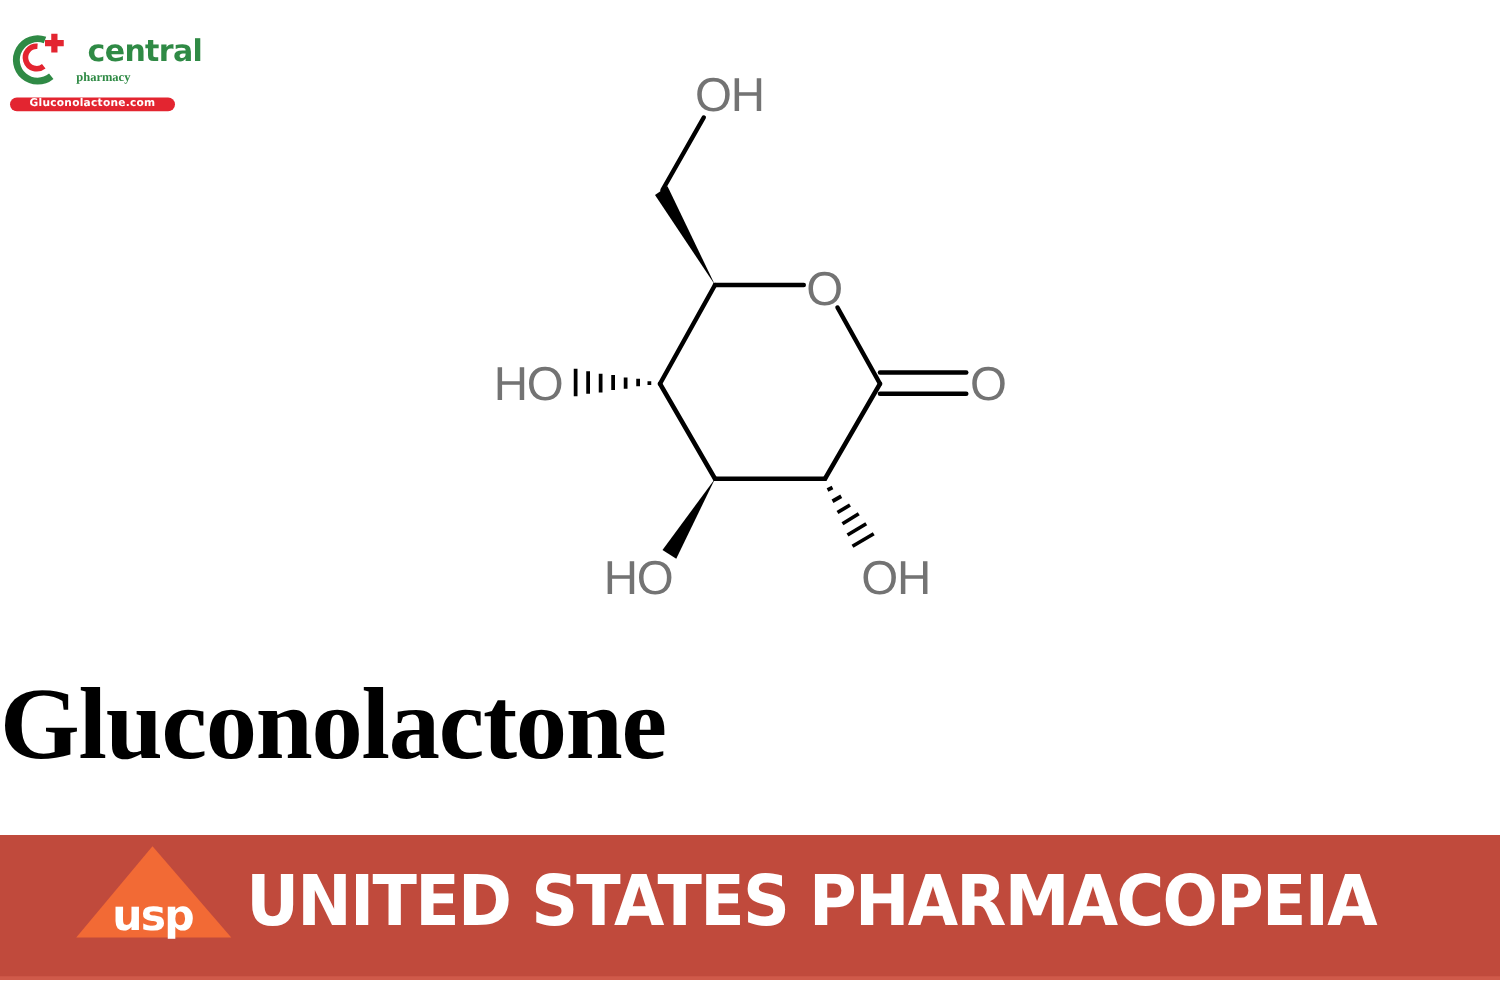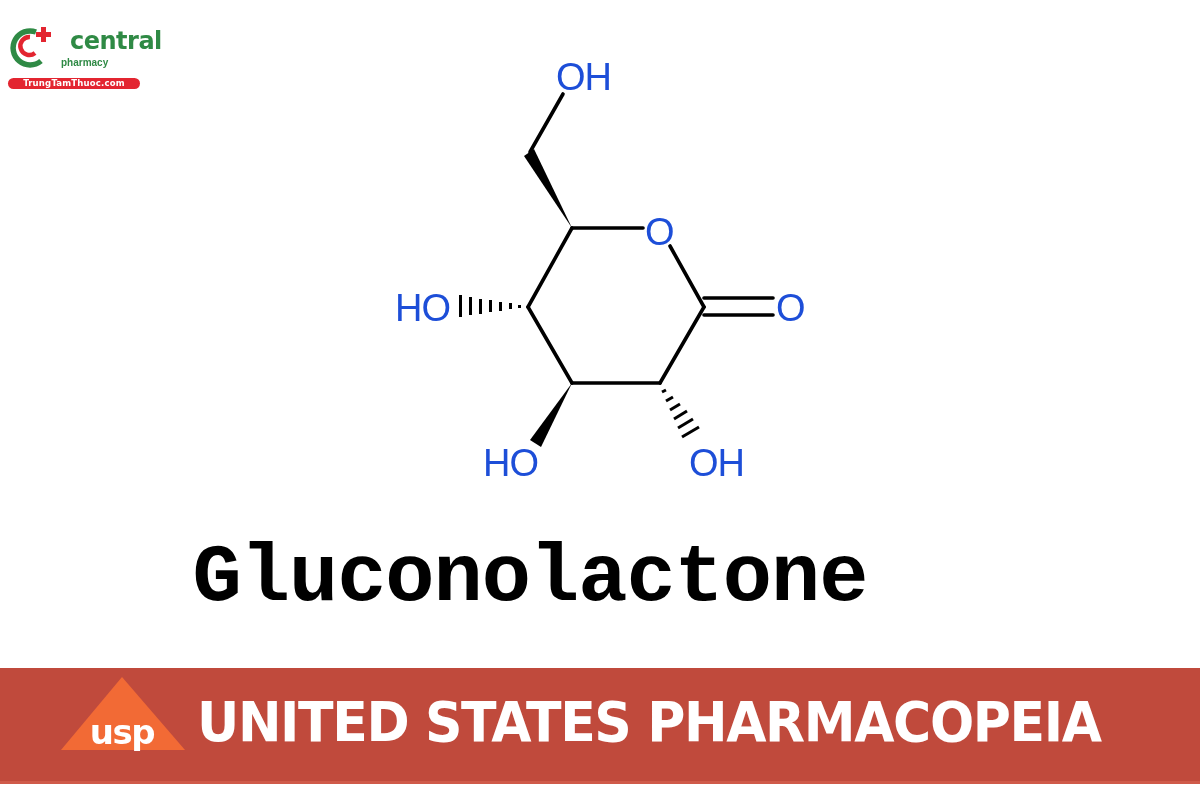--- a/index.html
+++ b/index.html
@@ -10,37 +10,37 @@
     }
     .logo { position: absolute; left: 0; top: 0; width: 160px; height: 100px; }
     .logo-icon { position: absolute; left: 6px; top: 24px; width: 52px; height: 48px; }
     .logo-brand {
       position: absolute; left: 70px; top: 29px;
       font-family: "DejaVu Sans", sans-serif; font-weight: bold;
       font-size: 24px; letter-spacing: -0.5px; color: #2f8a45; line-height: 1;
     }
     .logo-sub {
       position: absolute; left: 61px; top: 58px;
-      font-family: Liberation Sans, sans-serif; font-weight: bold;
+      font-family: Liberation Serif, serif; font-weight: bold;
       font-size: 10px; color: #2f8a45; line-height: 1;
     }
     .logo-bar {
       position: absolute; left: 8px; top: 78px; width: 132px; height: 11px;
       background: #e32530; border-radius: 6px;
       color: #fff; font-family: "DejaVu Sans", sans-serif; font-weight: bold;
       font-size: 8.5px; line-height: 11px; text-align: center; letter-spacing: 0.2px;
     }
     .molecule { position: absolute; left: 0; top: 0; width: 1200px; height: 520px; }
     .atom-label {
       position: absolute; font-family: "Liberation Sans", sans-serif;
-      font-size: 38px; color: #1d4ed8; line-height: 1; letter-spacing: -1px; text-align: center;
+      font-size: 38px; color: #737373; line-height: 1; letter-spacing: -1px; text-align: center;
     }
     .title {
-      position: absolute; left: 0; width: 1060px; top: 538px; text-align: center;
-      font-family: Liberation Mono, monospace; font-weight: bold;
+      position: absolute; left: 0; width: 1060px; top: 538px; text-align: left;
+      font-family: Liberation Serif, serif; font-weight: bold;
       font-size: 82px; color: #000; letter-spacing: -1px; line-height: 1;
     }
     .banner {
       position: absolute; left: 0; top: 668px; width: 1200px; height: 113px;
       background: #c04a3c;
       border-bottom: 3px solid #cf5a4a;
     }
     .usp-logo { position: absolute; left: 58px; top: 8px; width: 132px; height: 80px; }
     .banner-text {
       position: absolute; left: 197px; top: 26px; width: 960px;
@@ -58,21 +58,21 @@
 
     <path d="M 30 8 A 17 17 0 1 0 35 37" fill="none" stroke="#2f8a45" stroke-width="5.5" stroke-linecap="butt"></path>
 
     <path d="M 24 13 A 9 9 0 1 0 29 29" fill="none" stroke="#e32530" stroke-width="4.5" stroke-linecap="butt"></path>
 
     <rect x="35" y="3" width="5" height="15" fill="#e32530"></rect>
     <rect x="30" y="8" width="15" height="5" fill="#e32530"></rect>
   </svg>
   <div class="logo-brand">central</div>
   <div class="logo-sub">pharmacy</div>
-  <div class="logo-bar">TrungTamThuoc.com</div>
+  <div class="logo-bar">Gluconolactone.com</div>
 </div>
 
 <div class="molecule">
   <svg width="1200" height="520" style="position:absolute;left:0;top:0">
     <g stroke="#000" stroke-width="3.6" stroke-linecap="round" fill="none">
 
       <line x1="572" y1="228" x2="643" y2="228"></line>
       <line x1="670" y1="246" x2="704" y2="307"></line>
       <line x1="704" y1="307" x2="660" y2="383"></line>
       <line x1="660" y1="383" x2="572" y2="383"></line>

